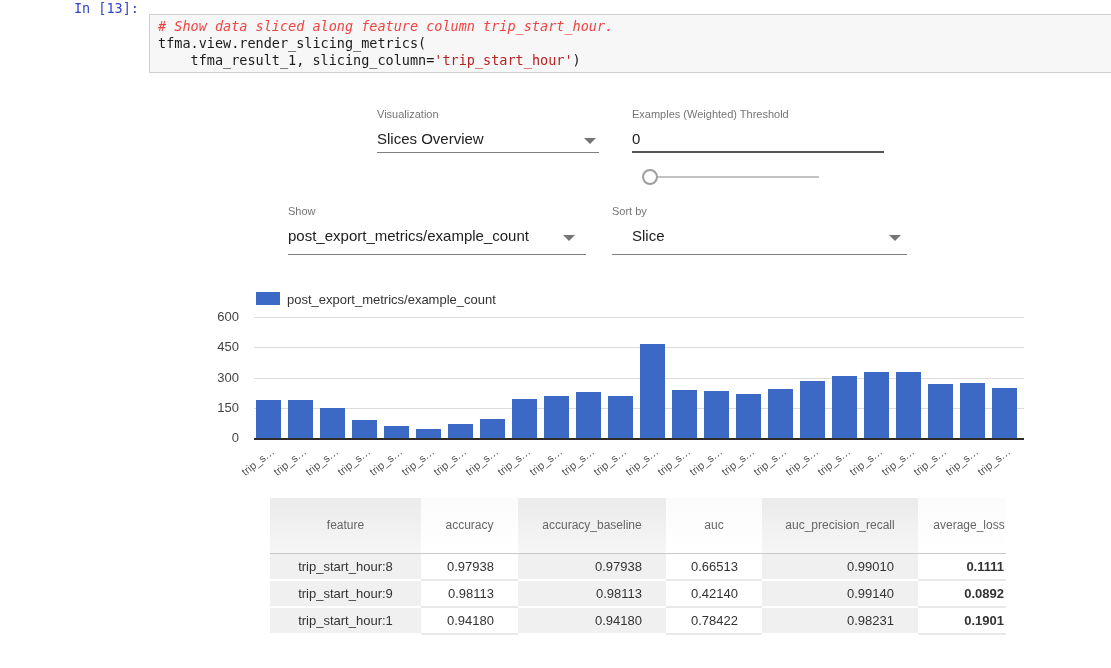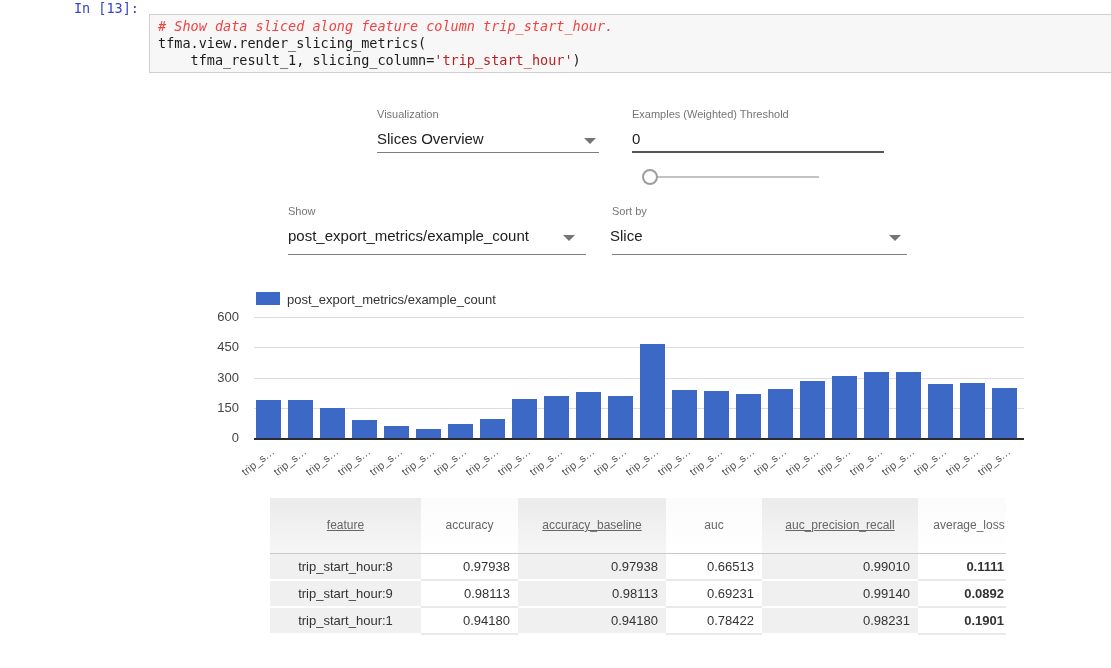--- a/index.html
+++ b/index.html
@@ -53,26 +53,26 @@
   }
   
   .table-wrap { position:absolute; left:236px; top:498px; width:737px; overflow:hidden; }
   table.metrics { border-collapse:collapse; table-layout:fixed; width:736px; }
   table.metrics th {
     height:55px; font-size:12px; font-weight:400; color:#666;
     text-align:center; vertical-align:middle; cursor:pointer;
     border-bottom:1px solid #c9c9c9;
   }
   table.metrics td { height:27px; font-size:13px; color:#333; vertical-align:middle; }
-  th.g { background:linear-gradient(#ebebeb,#f6f6f6);text-decoration:underline; }
+  th.g { background:linear-gradient(#ebebeb,#f6f6f6); }
   th.w { background:linear-gradient(#fbfbfb,#ffffff); }
   td.g { background:#f0f0f0; border-bottom:2px solid #fff; }
   td.w { background:#fff; border-bottom:2px solid #e9e9e9; }
   td.feat { text-align:center; }
-  td.num { text-align:right; padding-right:8px; }
+  td.num { text-align:right; padding-right:24px; }
   td.last { padding-right:2px;font-weight:bold; }
   th.last { padding-left:14px; overflow:hidden; white-space:nowrap; }
 </style>
 </head>
 <body>
 
 <div class="screen">
 
   <div class="prompt">In [13]:</div>
   <div class="code-cell"><span class="tok-comment"># Show data sliced along feature column trip_start_hour.</span>
@@ -90,21 +90,21 @@
 
   <div class="slider-track"></div>
   <div class="slider-thumb"></div>
 
   <div class="ctl-label" style="left:254px; top:205px;">Show</div>
   <div class="ctl-value" style="left:254px; top:227px;">post_export_metrics/example_count</div>
   <div class="dd-arrow" style="left:529px; top:235px;"></div>
   <div class="underline" style="left:254px; top:254px; width:298px;"></div>
 
   <div class="ctl-label" style="left:578px; top:205px;">Sort by</div>
-  <div class="ctl-value" style="left:576px; top:227px;">Slice</div>
+  <div class="ctl-value" style="left:598px; top:227px;">Slice</div>
   <div class="dd-arrow" style="left:855px; top:235px;"></div>
   <div class="underline" style="left:578px; top:254px; width:295px;"></div>
 
   <div class="legend-swatch" style="background: rgb(60, 105, 198);"></div>
   <div class="legend-text">post_export_metrics/example_count</div>
   <div class="ylabels">
       <div class="ytick" style="top: 113px;">0</div>
       <div class="ytick" style="top: 83px;">150</div>
       <div class="ytick" style="top: 53px;">300</div>
       <div class="ytick" style="top: 22px;">450</div>
@@ -194,21 +194,21 @@
             <td class="w num">0.97938</td>
             <td class="g num">0.97938</td>
             <td class="w num">0.66513</td>
             <td class="g num">0.99010</td>
             <td class="w num last">0.1111</td>
           </tr>
           <tr>
             <td class="g feat">trip_start_hour:9</td>
             <td class="w num">0.98113</td>
             <td class="g num">0.98113</td>
-            <td class="w num">0.69231</td>
+            <td class="w num">0.42140</td>
             <td class="g num">0.99140</td>
             <td class="w num last">0.0892</td>
           </tr>
           <tr>
             <td class="g feat">trip_start_hour:1</td>
             <td class="w num">0.94180</td>
             <td class="g num">0.94180</td>
             <td class="w num">0.78422</td>
             <td class="g num">0.98231</td>
             <td class="w num last">0.1901</td>

